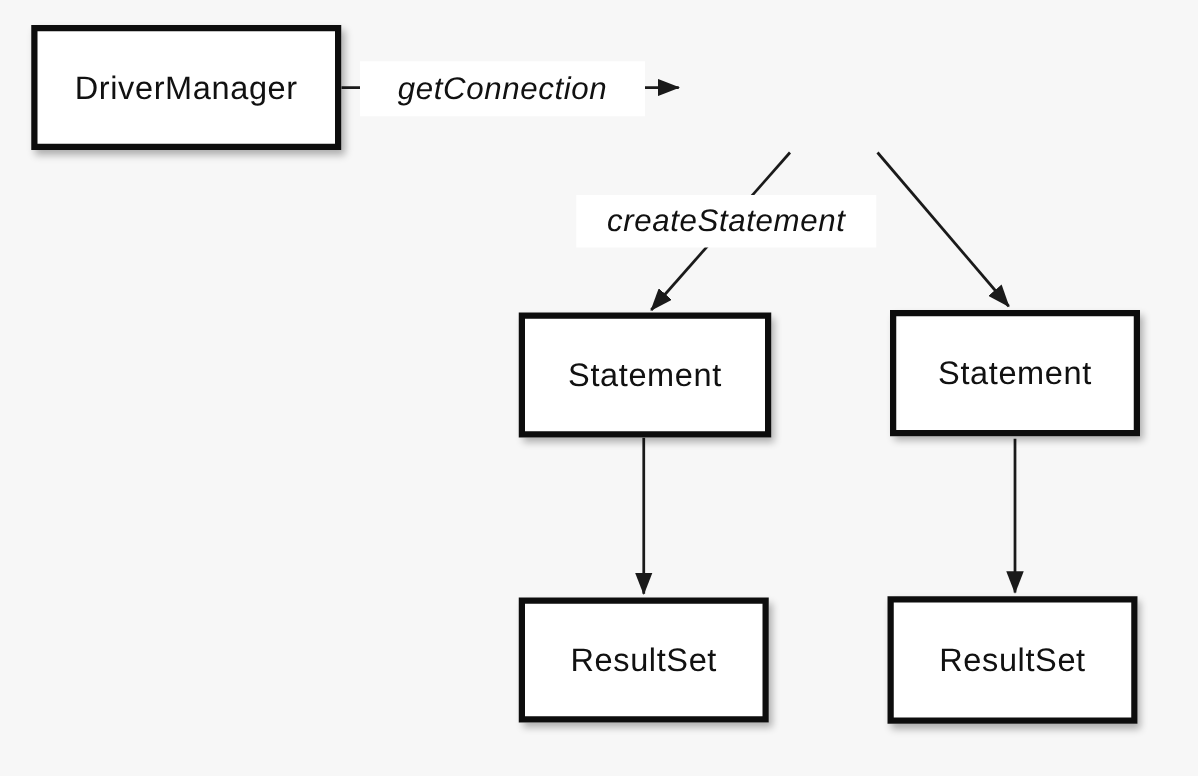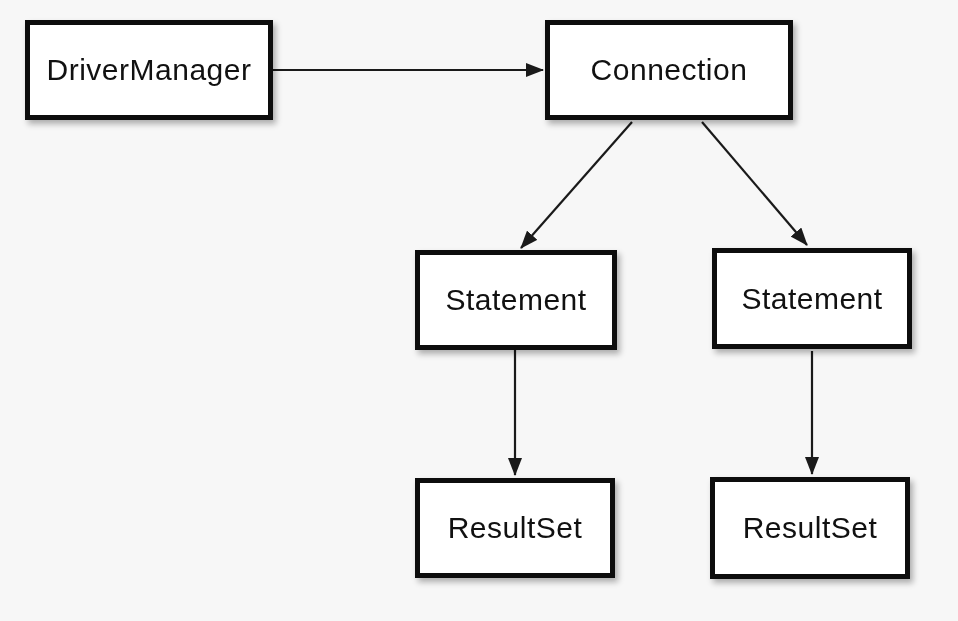--- a/index.html
+++ b/index.html
@@ -27,21 +27,21 @@
   .node {
     position: absolute;
     box-sizing: border-box;
     background: #ffffff;
     border: 5px solid #0d0d0d;
     box-shadow: 3px 4px 6px rgba(0,0,0,0.30);
     display: flex;
     align-items: center;
     justify-content: center;
     color: #111111;
-    font-size: 30px;
+    font-size: 26px;
     letter-spacing: 0.5px;
   }
   .edge-label {
     position: absolute;
     background: #ffffff;
     display: flex;
     align-items: center;
     justify-content: center;
     color: #111111;
     font-size: 25px;
@@ -73,36 +73,35 @@
     <line x1="632" y1="122" x2="521" y2="248" stroke="#1a1a1a" stroke-width="2.2" marker-end="url(#arrow)"></line>
     <line x1="702" y1="122" x2="807" y2="245" stroke="#1a1a1a" stroke-width="2.2" marker-end="url(#arrow)"></line>
     <line x1="515" y1="350" x2="515" y2="475" stroke="#1a1a1a" stroke-width="2.2" marker-end="url(#arrow)"></line>
     <line x1="812" y1="351" x2="812" y2="474" stroke="#1a1a1a" stroke-width="2.2" marker-end="url(#arrow)"></line>
   </svg>
 
   <div class="node" id="node-driver-manager">
     <span>DriverManager</span>
   </div>
 
-  <div class="node" id="node-connection">
-    <span>Connection</span>
-  </div>
 
   <div class="node" id="node-statement-left">
     <span>Statement</span>
   </div>
 
   <div class="node" id="node-statement-right">
     <span>Statement</span>
   </div>
 
   <div class="node" id="node-resultset-left">
     <span>ResultSet</span>
   </div>
 
   <div class="node" id="node-resultset-right">
     <span>ResultSet</span>
   </div>
 
+  <div class="edge-label" id="label-get-connection">getConnection</div>
 
+  <div class="edge-label" id="label-create-statement">createStatement</div>
 
 
 </div>
 
 </body></html>

